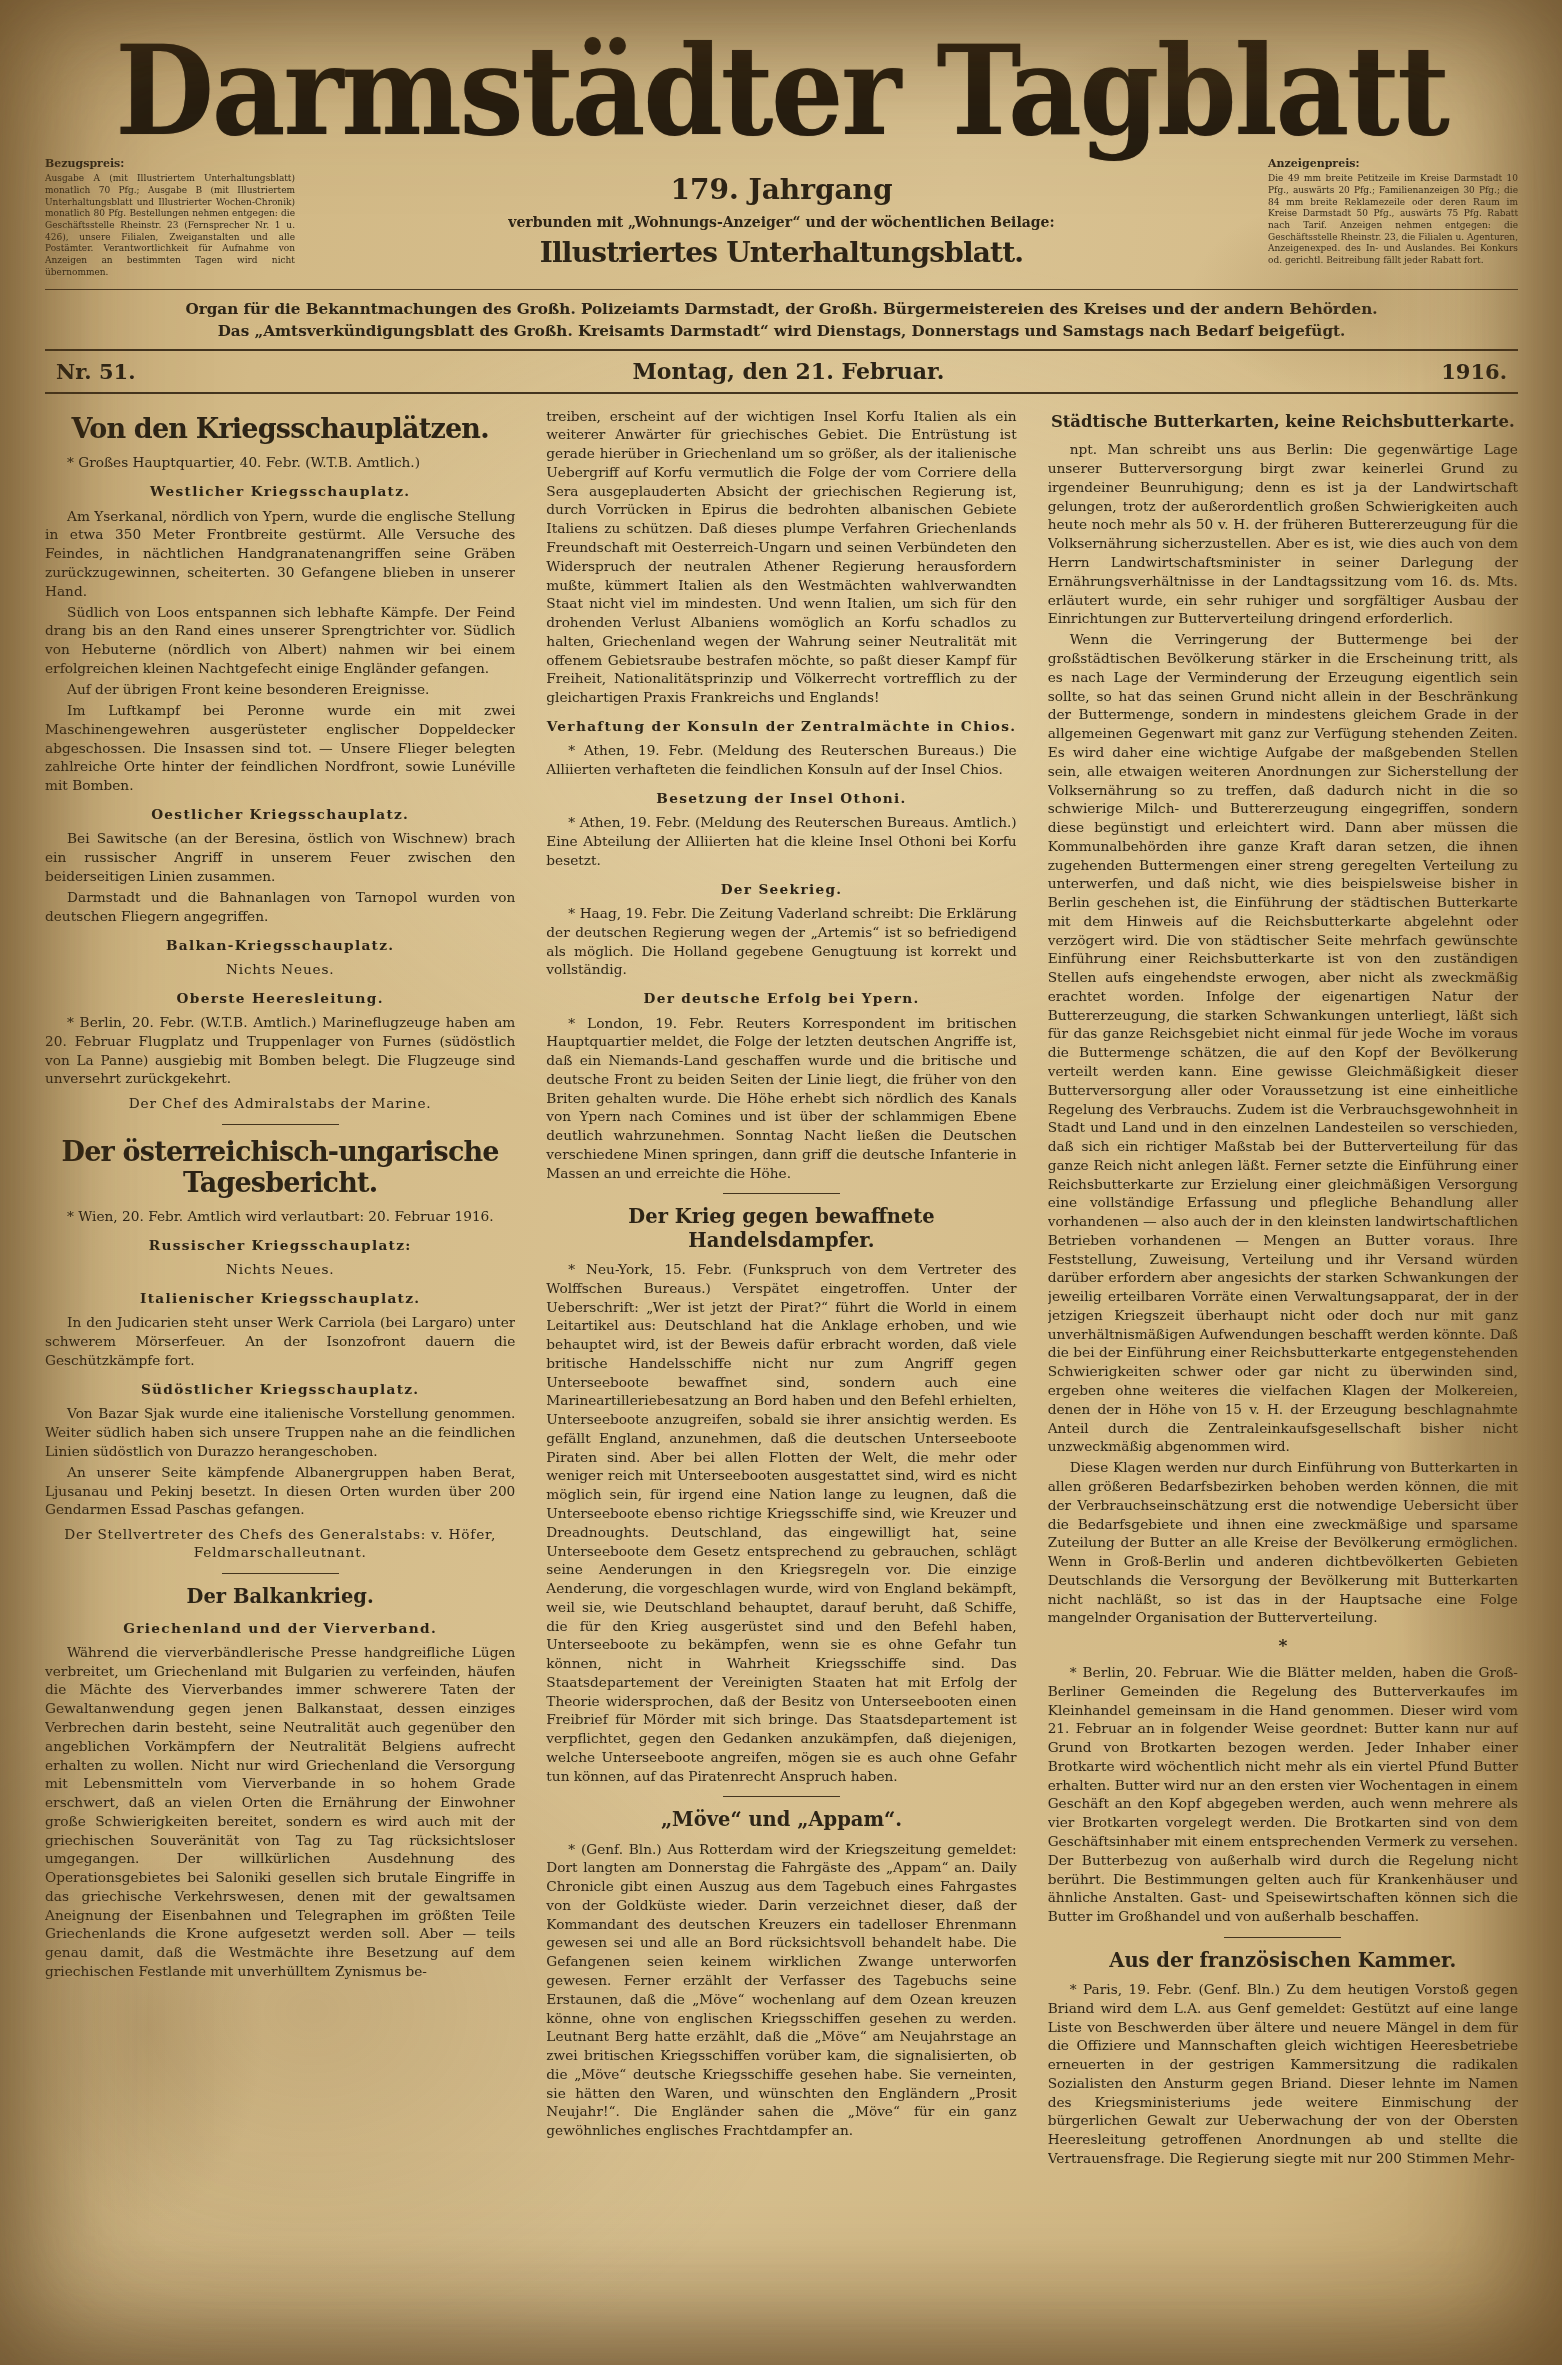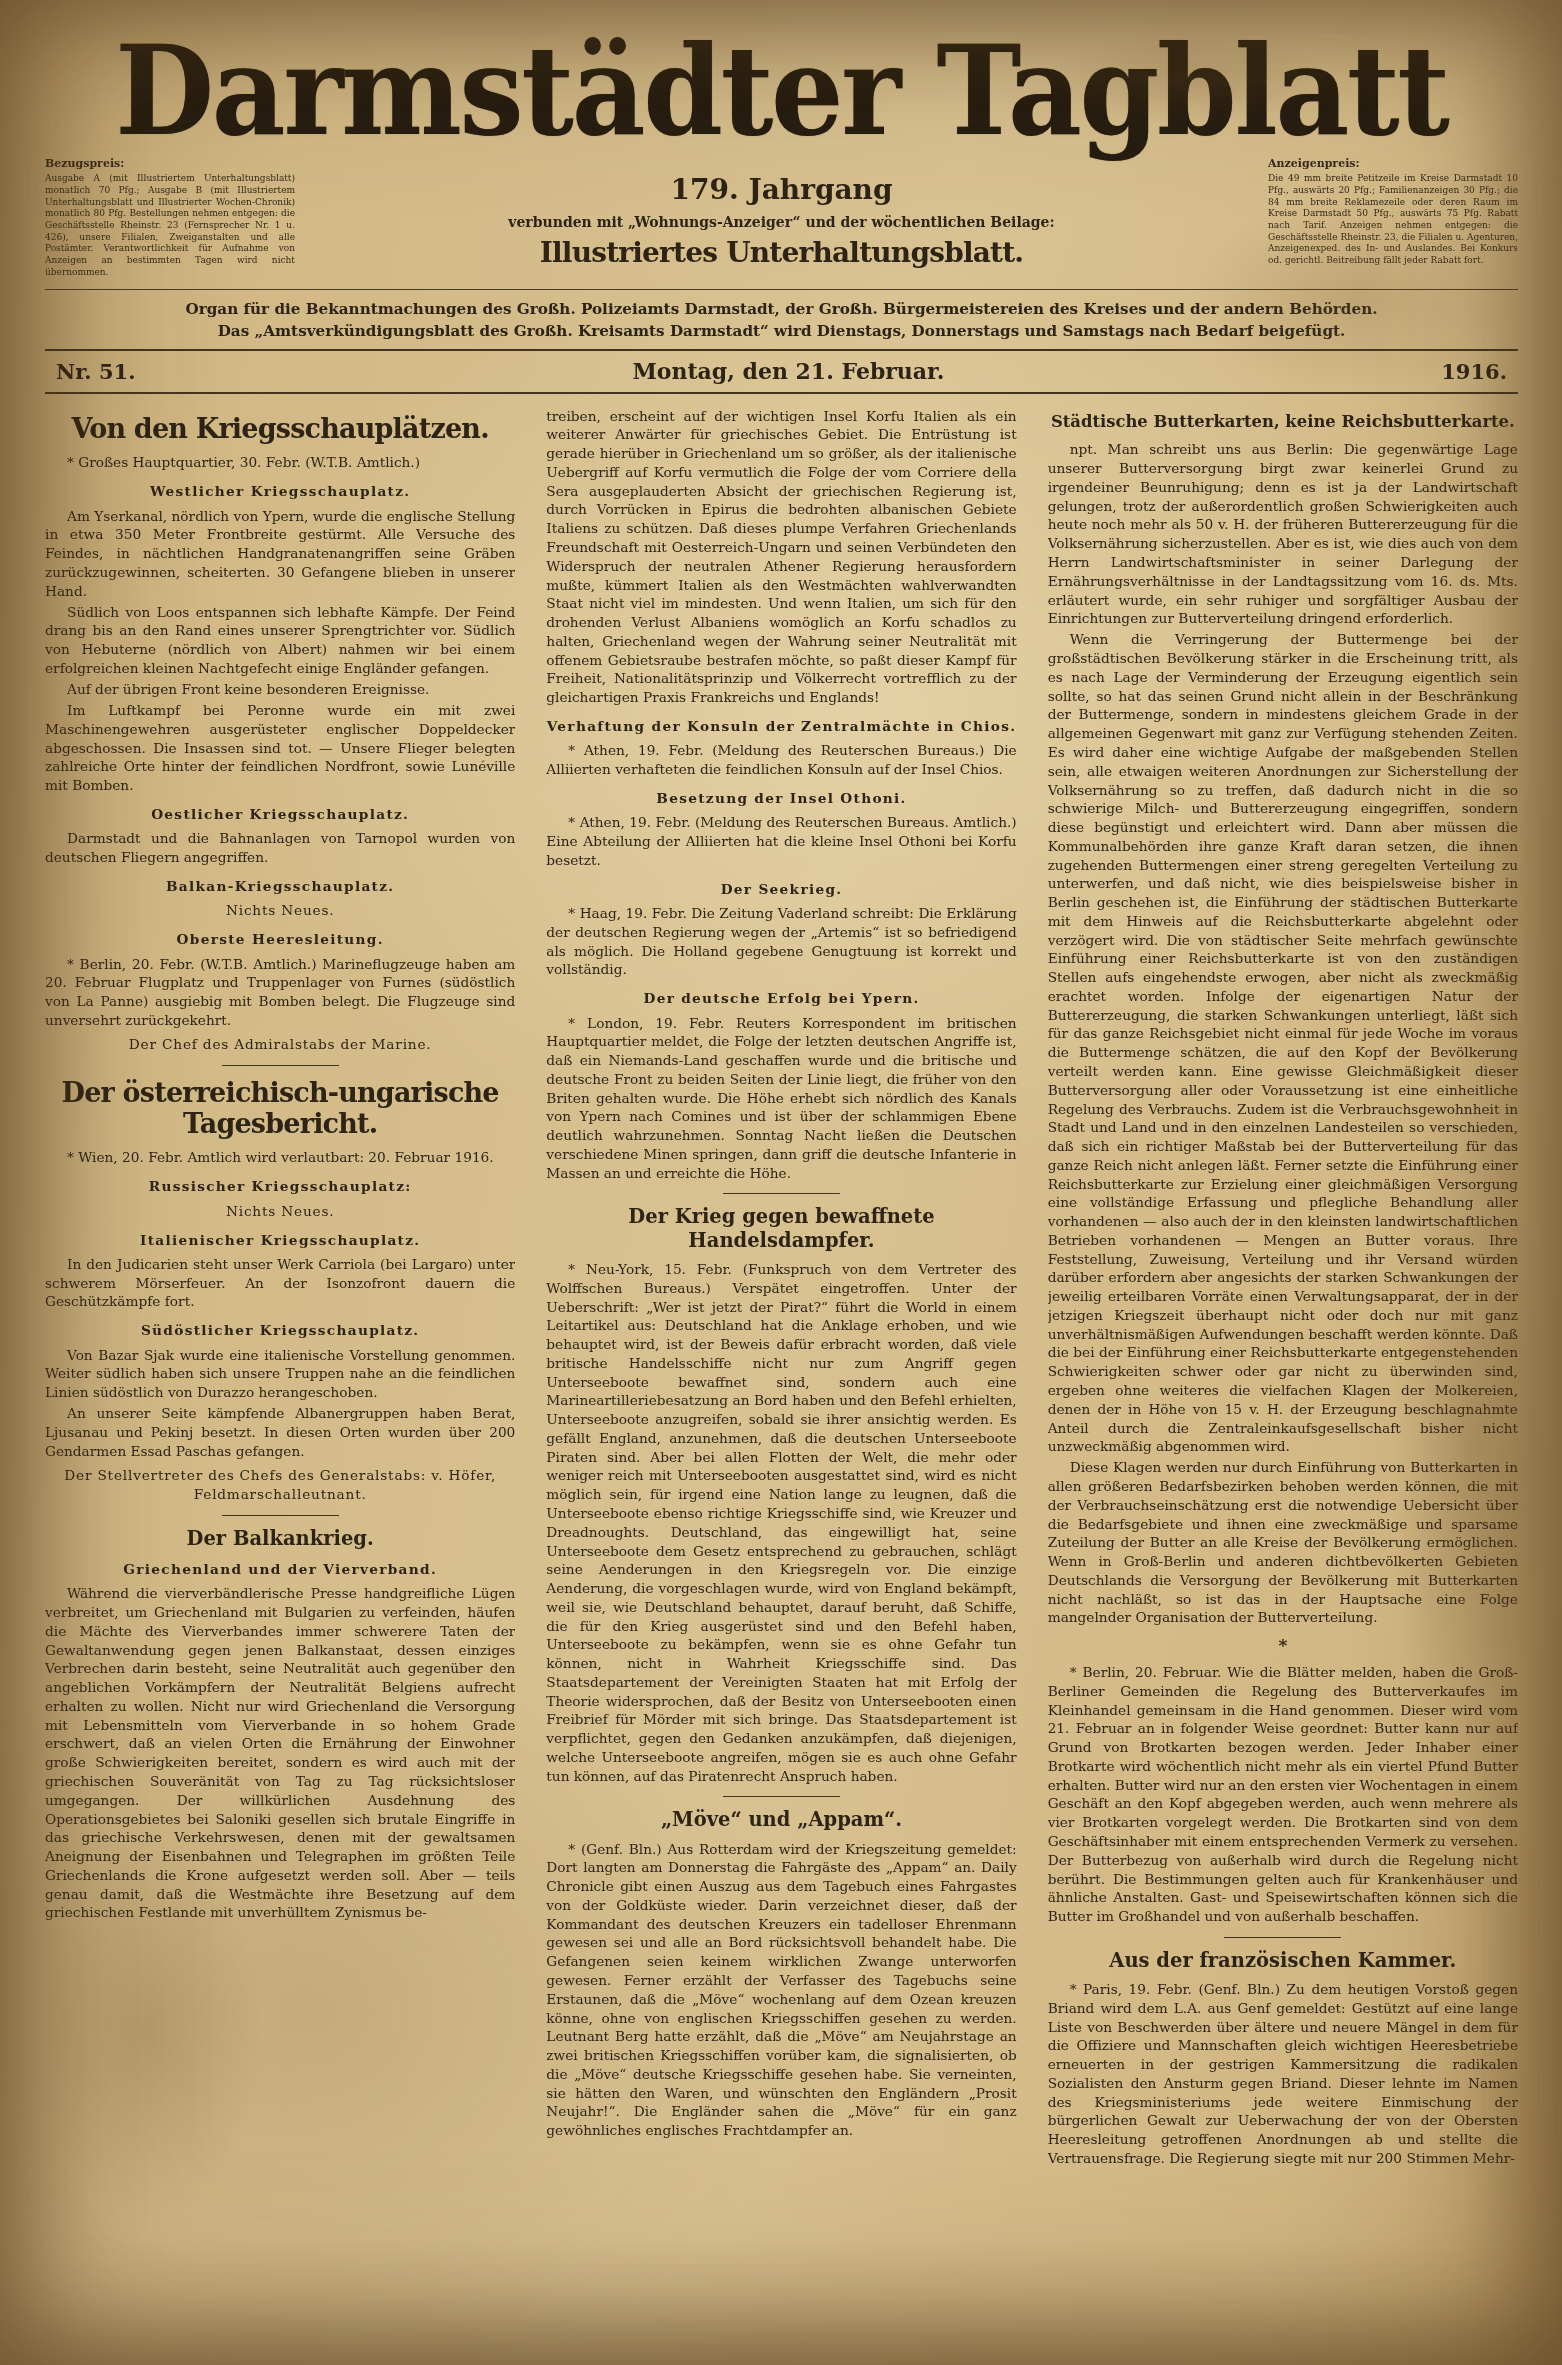--- a/index.html
+++ b/index.html
@@ -106,27 +106,28 @@
 
   <div class="dateband">
     <span class="issue">Nr. 51.</span>
     <span class="date">Montag, den 21. Februar.</span>
     <span class="year">1916.</span>
   </div>
 
   <div class="columns">
     <div class="col">
         <div class="blk h-large">Von den Kriegsschauplätzen.</div>
-        <div class="blk p">* Großes Hauptquartier, 30. Febr. (W.T.B. Amtlich.)</div>
+        <div class="blk p">* Großes Hauptquartier, 40. Febr. (W.T.B. Amtlich.)</div>
         <div class="blk subhead">Westlicher Kriegsschauplatz.</div>
         <div class="blk p">Am Yserkanal, nördlich von Ypern, wurde die englische Stellung in etwa 350 Meter Frontbreite gestürmt. Alle Versuche des Feindes, in nächtlichen Handgranatenangriffen seine Gräben zurückzugewinnen, scheiterten. 30 Gefangene blieben in unserer Hand.</div>
         <div class="blk p">Südlich von Loos entspannen sich lebhafte Kämpfe. Der Feind drang bis an den Rand eines unserer Sprengtrichter vor. Südlich von Hebuterne (nördlich von Albert) nahmen wir bei einem erfolgreichen kleinen Nachtgefecht einige Engländer gefangen.</div>
         <div class="blk p">Auf der übrigen Front keine besonderen Ereignisse.</div>
         <div class="blk p">Im Luftkampf bei Peronne wurde ein mit zwei Maschinengewehren ausgerüsteter englischer Doppeldecker abgeschossen. Die Insassen sind tot. — Unsere Flieger belegten zahlreiche Orte hinter der feindlichen Nordfront, sowie Lunéville mit Bomben.</div>
         <div class="blk subhead">Oestlicher Kriegsschauplatz.</div>
+        <div class="blk p">Bei Sawitsche (an der Beresina, östlich von Wischnew) brach ein russischer Angriff in unserem Feuer zwischen den beiderseitigen Linien zusammen.</div>
         <div class="blk p">Darmstadt und die Bahnanlagen von Tarnopol wurden von deutschen Fliegern angegriffen.</div>
         <div class="blk subhead">Balkan-Kriegsschauplatz.</div>
         <div class="blk p-center">Nichts Neues.</div>
         <div class="blk subhead">Oberste Heeresleitung.</div>
         <div class="blk p">* Berlin, 20. Febr. (W.T.B. Amtlich.) Marineflugzeuge haben am 20. Februar Flugplatz und Truppenlager von Furnes (südöstlich von La Panne) ausgiebig mit Bomben belegt. Die Flugzeuge sind unversehrt zurückgekehrt.</div>
         <div class="blk p-center">Der Chef des Admiralstabs der Marine.</div>
         <div class="blk rule"></div>
         <div class="blk h-large">Der österreichisch-ungarische Tagesbericht.</div>
         <div class="blk p">* Wien, 20. Febr. Amtlich wird verlautbart: 20. Februar 1916.</div>
         <div class="blk subhead">Russischer Kriegsschauplatz:</div>

